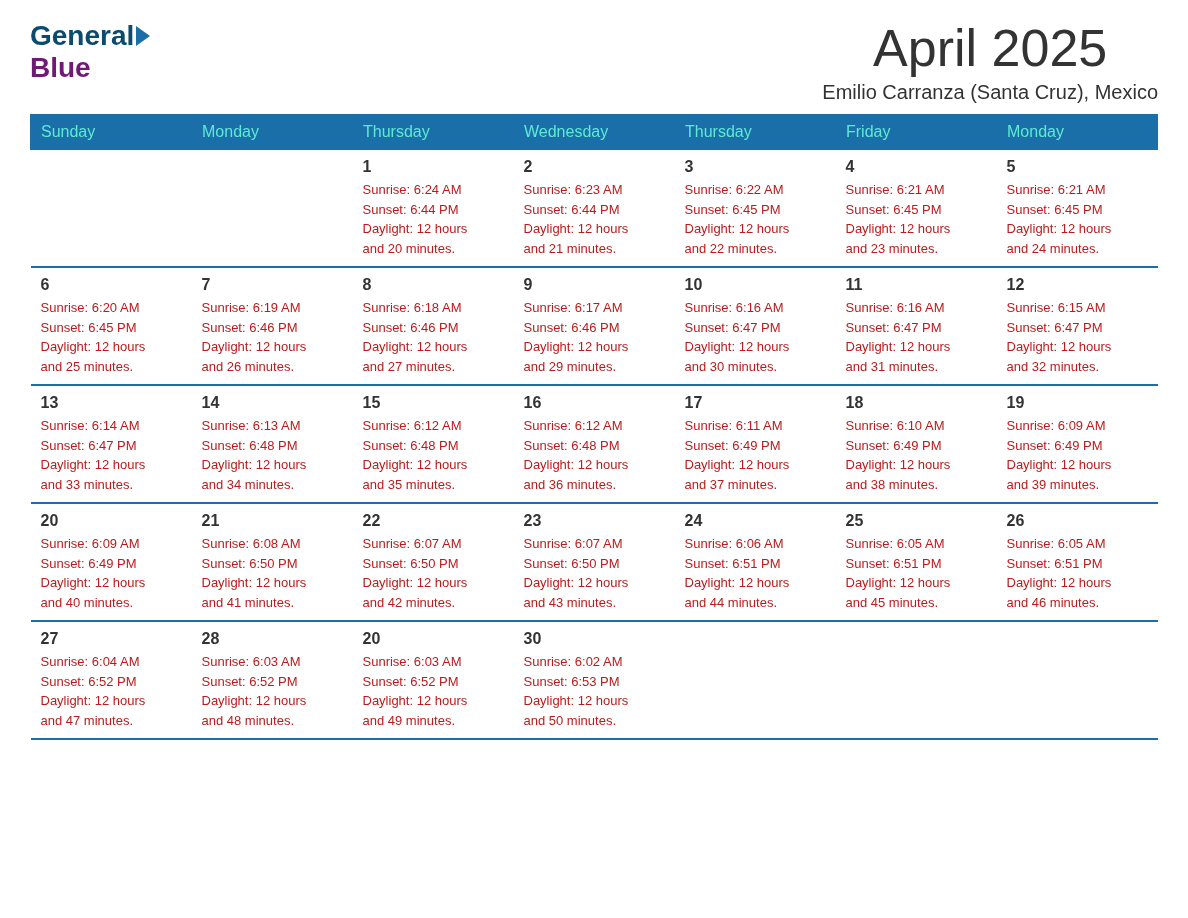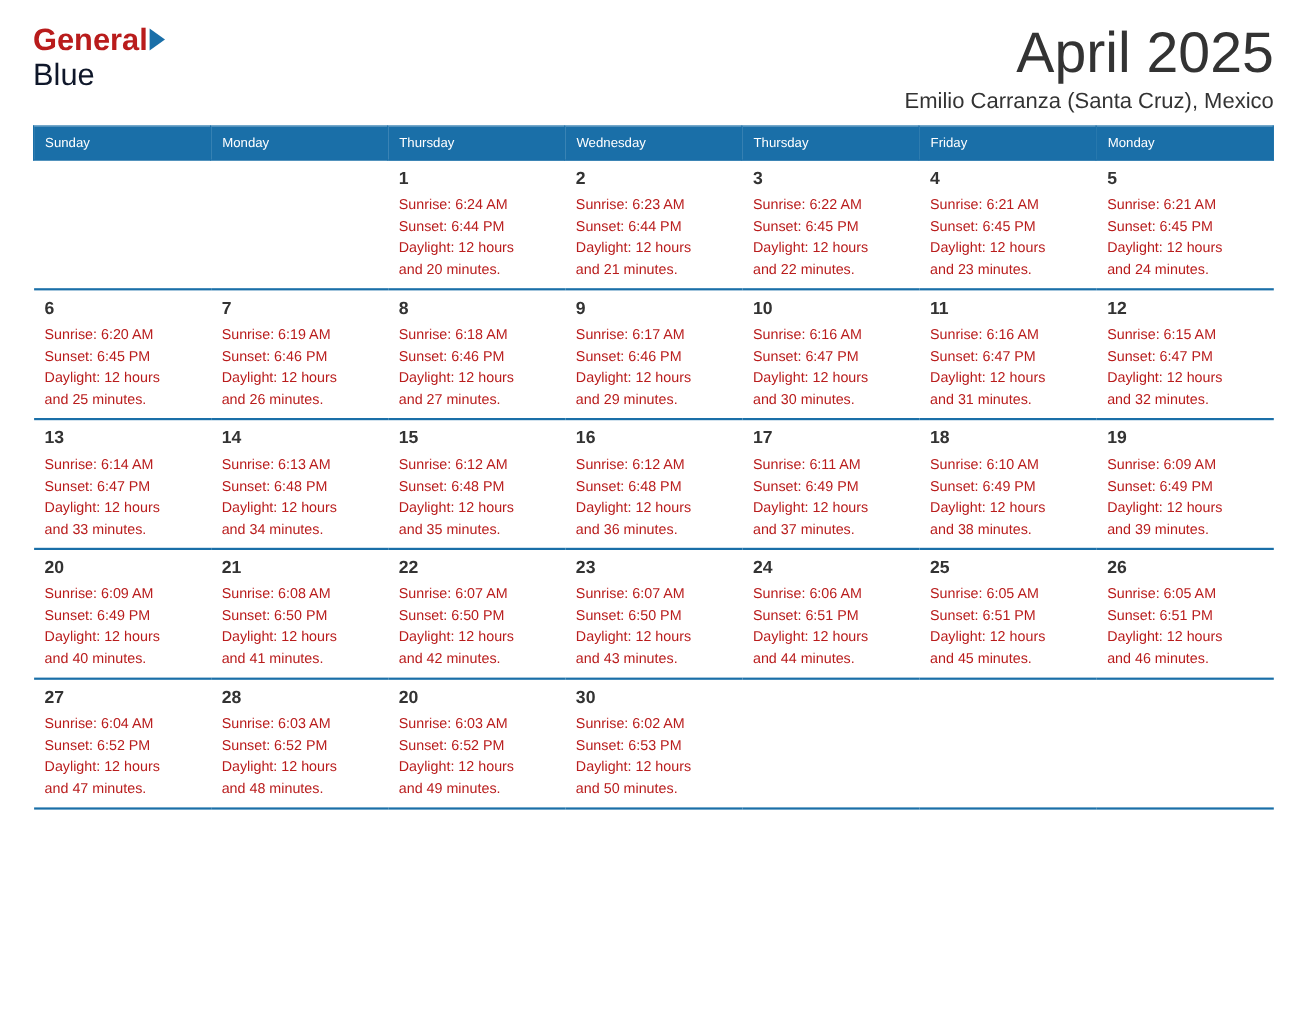--- a/index.html
+++ b/index.html
@@ -22,34 +22,34 @@
       flex-direction: column;
       align-items: flex-start;
     }
     .logo-text {
       font-size: 28px;
       font-weight: bold;
       color: #333;
       display: flex;
       align-items: center;
     }
-    .logo-general { color: #b91c1c; }
+    .logo-general { color: #0c4a6e; }
     .logo-arrow {
       width: 0;
       height: 0;
       border-left: 14px solid #1a6fa8;
       border-top: 10px solid transparent;
       border-bottom: 10px solid transparent;
       display: inline-block;
       margin: 0 2px;
       vertical-align: middle;
     }
-    .logo-blue { color: #0f172a; font-size: 28px; font-weight: normal; }
+    .logo-blue { color: #701a75; font-size: 28px; font-weight: bold; }
     .title-block {
-      text-align: right;
+      text-align: center;
       margin-left: 20px;
     }
     .page-title {
       font-size: 52px;
       font-weight: normal;
       color: #333;
       line-height: 1.1;
     }
     .page-subtitle {
       font-size: 20px;
@@ -58,22 +58,22 @@
     }
     .calendar {
       width: 100%;
       border-collapse: collapse;
       margin-top: 8px;
     }
     .calendar thead tr {
       background-color: #1a6fa8;
     }
     .calendar thead th {
-      color: #ffffff;
-      font-size: 12px;
+      color: #5eead4;
+      font-size: 16px;
       font-weight: normal;
       padding: 8px 10px;
       text-align: left;
       border: 1px solid #1a6fa8;
     }
     .calendar tbody tr {
       border-bottom: 2px solid #1a6fa8;
     }
     .calendar tbody td {
       vertical-align: top;

